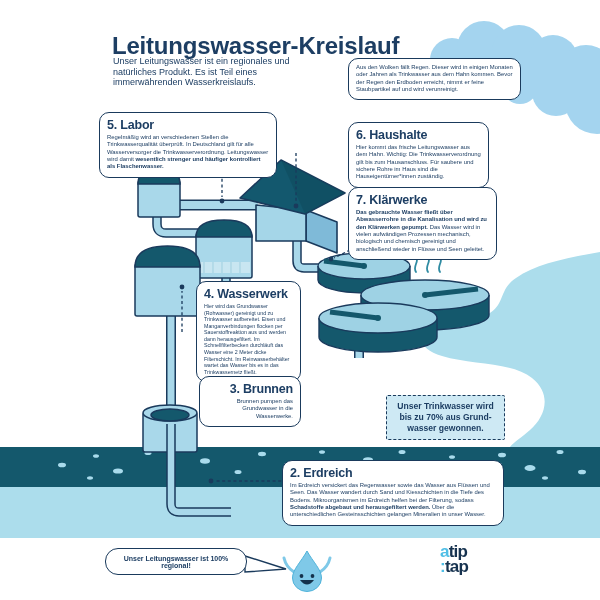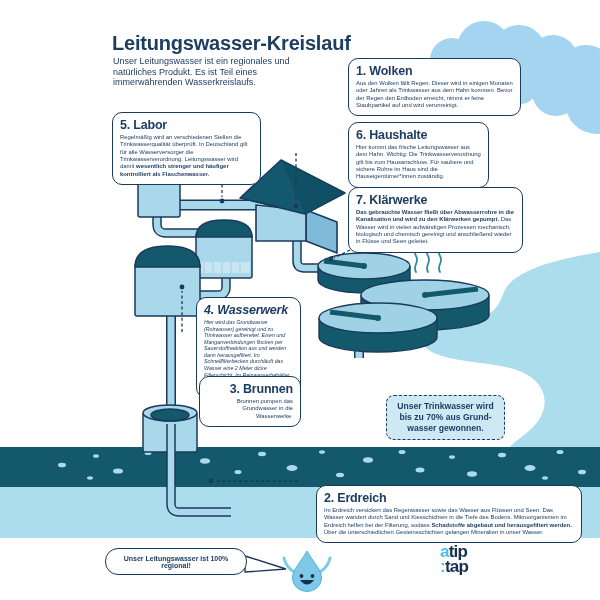--- a/index.html
+++ b/index.html
@@ -2,45 +2,45 @@
 <html><head>
 <meta charset="utf-8">
 <style>
   html,body{margin:0;padding:0;background:#fff;}
   .stage{
     position:relative;width:600px;height:600px;background:#fff;overflow:hidden;
     font-family:"Liberation Sans","DejaVu Sans",sans-serif;color:#1d3e63;
   }
   .layer{position:absolute;left:0;top:0;width:600px;height:600px;}
   .title{
-    position:absolute;left:112px;top:32px;font-size:20px;font-weight:700;
+    position:absolute;left:112px;top:32px;font-size:24px;font-weight:700;
     letter-spacing:-0.2px;color:#1d3e63;
   }
   .intro{
     position:absolute;left:113px;top:56px;width:190px;
     font-size:9px;line-height:1.17;font-weight:400;color:#1d3e63;
   }
   .box{
     position:absolute;background:#fff;border:1.6px solid #1a3a5c;border-radius:10px;
     padding:5px 7px 6px;box-sizing:border-box;z-index:3;
   }
   .box h3{margin:0 0 2px;font-size:12.5px;font-weight:700;color:#1d3e63;letter-spacing:-0.2px;}
   .box p{margin:0;font-size:5.9px;line-height:1.24;color:#1d3e63;font-weight:400;}
   .box p strong{font-weight:700;}
   .box--wolken{left:348px;top:58px;width:173px;}
-  .box--labor{left:112px;top:112px;width:149px;}
+  .box--labor{left:99px;top:112px;width:178px;}
   .box--haushalte{left:348px;top:122px;width:141px;}
-  .box--klaerwerke{left:348px;top:187px;width:175px;}
-  .box--wasserwerk{left:196px;top:297px;width:105px;font-style:italic;}
+  .box--klaerwerke{left:348px;top:187px;width:149px;}
+  .box--wasserwerk{left:196px;top:281px;width:105px;}
   .box--wasserwerk p{font-size:5.3px;}
   .box--brunnen{left:199px;top:376px;width:102px;text-align:right;}
-  .box--erdreich{left:316px;top:460px;width:266px;margin-top:25px;}
+  .box--erdreich{left:282px;top:460px;width:222px;}
   .callout{
     position:absolute;left:386px;top:395px;width:119px;height:45px;box-sizing:border-box;
-    background:#cee9f4;border:1.6px dashed #1a3a5c;border-radius:8px;z-index:3;
+    background:#cee9f4;border:1.6px dashed #1a3a5c;border-radius:2px;z-index:3;
     display:flex;align-items:center;justify-content:center;text-align:center;
     font-size:8.6px;font-weight:700;line-height:1.3;color:#1d3e63;padding:3px 6px;
   }
   .speech{
     position:absolute;left:105px;top:548px;width:142px;height:27px;box-sizing:border-box;
     background:#fff;border:1.5px solid #1a3a5c;border-radius:13px;z-index:3;
     display:flex;align-items:center;justify-content:center;text-align:center;
     font-size:7px;font-weight:700;color:#1d3e63;padding:0 6px;
   }
   .info{
@@ -211,21 +211,20 @@
       <circle cx="301.5" cy="576" r="1.9" fill="#14324c"></circle>
       <circle cx="312.5" cy="576" r="1.9" fill="#14324c"></circle>
       <path d="M300,580 Q307,589 314,580 Z" fill="#14324c"></path>
     </g>
   </svg>
 
   <div class="title">Leitungswasser-Kreislauf</div>
   <div class="intro">Unser Leitungswasser ist ein regionales und natürliches Produkt. Es ist Teil eines immerwährenden Wasserkreislaufs.</div>
 
   <div class="box box--wolken">
-    <h3>1. Wolken</h3>
     <p><span>Aus den Wolken fällt Regen. Dieser wird in einigen Monaten oder Jahren als Trinkwasser aus dem Hahn kommen. Bevor der Regen den Erdboden erreicht, nimmt er feine Staubpartikel auf und wird verunreinigt.</span></p>
   </div>
 
   <div class="box box--labor">
     <h3>5. Labor</h3>
     <p><span>Regelmäßig wird an verschiedenen Stellen die Trinkwasserqualität überprüft. In Deutschland gilt für alle Wasserversorger die Trinkwasserverordnung. Leitungswasser wird damit </span><strong>wesentlich strenger und häufiger kontrolliert als Flaschenwasser.</strong></p>
   </div>
 
   <div class="box box--haushalte">
     <h3>6. Haushalte</h3>

